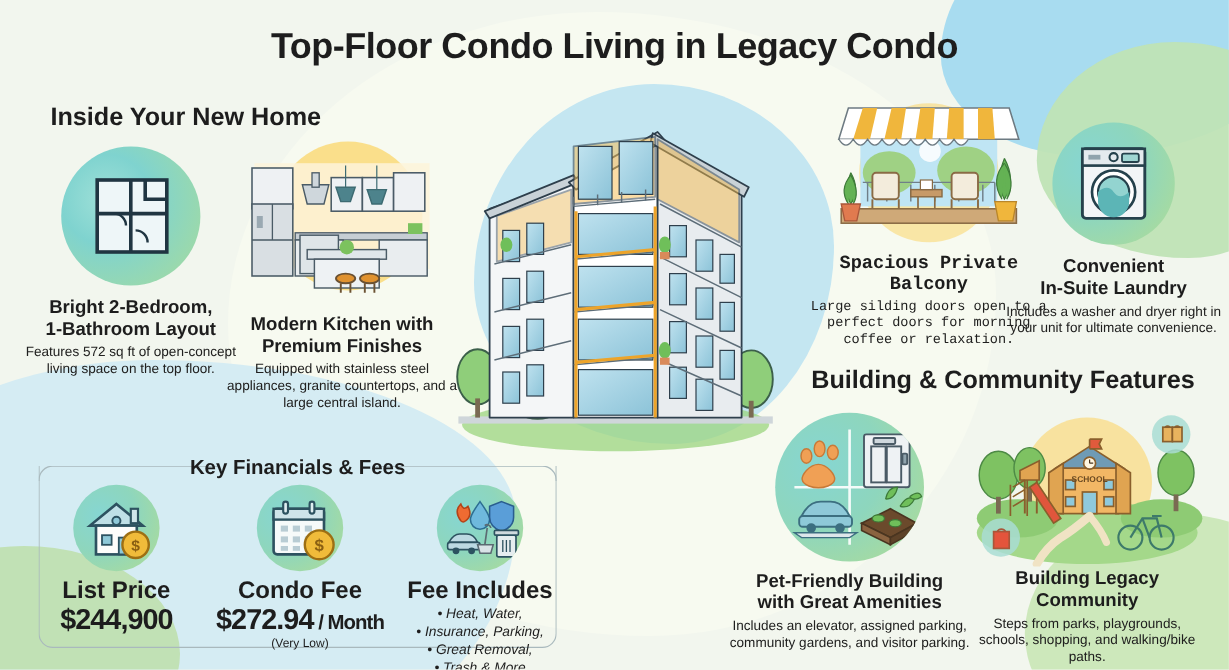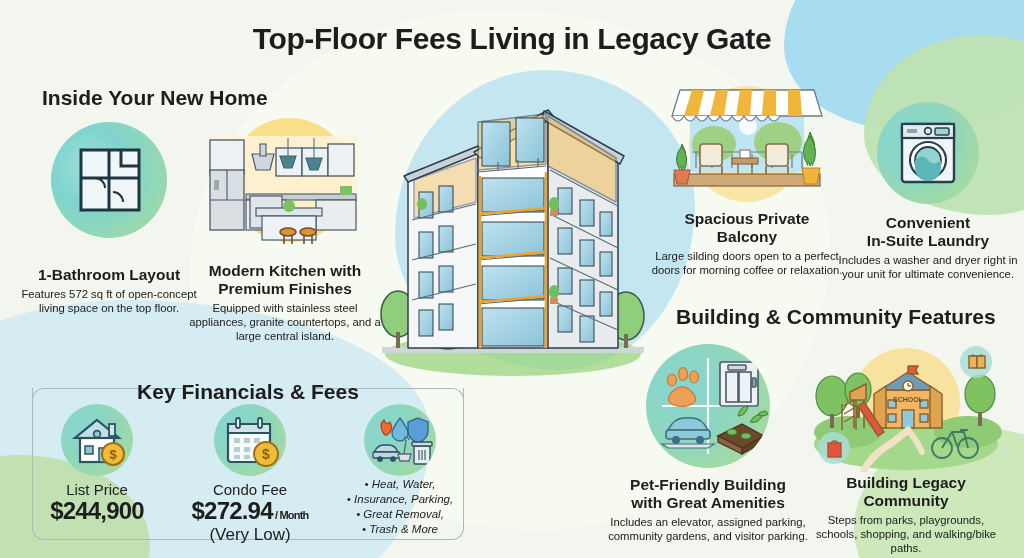--- a/index.html
+++ b/index.html
@@ -56,29 +56,29 @@
     border:1.4px solid #a9b9bd; border-top:none; border-radius:0 0 12px 12px; z-index:4;
   }
   .kf-panel::before, .kf-panel::after {
     content:""; position:absolute; top:0; width:150px; height:12px;
     border-top:1.4px solid #a9b9bd; border-radius:12px 0 0 0;
   }
   .kf-panel::before { left:-1.4px; border-left:1.4px solid #a9b9bd; }
   .kf-panel::after { right:-1.4px; border-left:none; border-right:1.4px solid #a9b9bd; border-radius:0 12px 0 0; }
   .kf-title {
     position:absolute; left:50%; top:380px; transform:translateX(-50%);
-    font-size:21px; font-weight:bold; background:transparent; padding:0 10px; z-index:7;
+    font-size:17px; font-weight:bold; background:transparent; padding:0 10px; z-index:7;
     white-space:nowrap;
   }
 
   .kf-item { position:absolute; text-align:center; z-index:6; }
-  .kf-item .lbl { font-size:15px; font-weight:normal; margin-top:5px; }
+  .kf-item .lbl { font-size:20px; font-weight:bold; margin-top:5px; }
   .kf-item .val { font-size:24px; font-weight:bold; letter-spacing:-0.8px; line-height:1.1; }
-  .kf-item .val .unit { font-size:11px; }
-  .kf-item .sub { font-size:17px; margin-top:1px; }
+  .kf-item .val .unit { font-size:17px; }
+  .kf-item .sub { font-size:10px; margin-top:1px; }
   .kf-item ul { list-style:none; font-size:11.5px; line-height:1.3; margin-top:1px;font-style:italic; }
 
   
   svg { display:block; }
   .bld { position:absolute; left:378px; top:92px; z-index:5; }
 </style>
 </head>
 <body>
 
 <div class="stage">
@@ -86,21 +86,21 @@
   <div class="bg">
     <div class="blob blob-blue-tr"></div>
     <div class="blob blob-green-tr"></div>
     <div class="blob blob-cream-c"></div>
     <div class="blob blob-blue-bl"></div>
     <div class="blob blob-green-bl"></div>
     <div class="blob blob-green-br"></div>
     <div class="blob blob-sky"></div>
   </div>
 
-  <div class="title">Top-Floor Fees Living in Legacy Gate</div>
+  <div class="title">Top-Floor Condo Living in Legacy Condo</div>
 
   <div class="sec-head" id="sec-community">Building &amp; Community Features</div>
   <div class="sec-head" id="sec-inside">Inside Your New Home</div>
 
   <div class="bld">
     <svg width="270" height="285" viewBox="0 0 270 285">
       <defs>
         <linearGradient id="gl" x1="0" y1="0" x2="1" y2="1">
           <stop offset="0" stop-color="#bfe2ef"></stop>
             <stop offset="1" stop-color="#8cc3d8"></stop>
@@ -191,21 +191,21 @@
   <div class="feature" style="left:14px; top:122px; width:190px;">
     <div class="icon-circle grad-teal" style="width:116px;height:116px;">
       <svg width="116" height="116" viewBox="0 0 116 116">
         <rect x="30" y="28" width="58" height="60" fill="#eef6f8" stroke="#203542" stroke-width="3"></rect>
         <path d="M30,56 H88 M58,28 V88 M70,28 V44 H88" stroke="#203542" stroke-width="3" fill="none"></path>
         <path d="M44,56 a10,10 0 0 1 10,10" stroke="#203542" stroke-width="2" fill="none"></path>
         <path d="M62,70 a10,10 0 0 1 10,10" stroke="#203542" stroke-width="2" fill="none"></path>
       </svg>
     </div>
     <h3 style="margin-top:10px;">
-      <br>
+      <span>Bright 2-Bedroom,</span><br>
       <span>1-Bathroom Layout</span>
     </h3>
     <p>Features 572 sq ft of open-concept living space on the top floor.</p>
   </div>
 
   <div class="feature" style="left:185px; top:108px; width:200px;">
     <div style="width:190px;height:140px;margin:0 auto;position:relative;">
       <svg width="190" height="140" viewBox="0 0 190 140">
         <circle cx="100" cy="72" r="62" fill="#fbd56a" opacity=".75"></circle>
         <rect x="22" y="28" width="146" height="88" fill="#fdf3d9" opacity=".85"></rect>
@@ -251,21 +251,21 @@
         <rect x="150" y="78" width="12" height="9" fill="#7cc25e"></rect>
       </svg>
     </div>
     <h3 style="margin-top:14px;">
       <span>Modern Kitchen with</span><br>
       <span>Premium Finishes</span>
     </h3>
     <p>Equipped with stainless steel appliances, granite countertops, and a large central island.</p>
   </div>
 
-  <div class="feature" style="left:647px; top:82px; width:200px;">
+  <div class="feature" style="left:674px; top:82px; width:200px;font-family:Liberation Mono, monospace;">
     <div style="width:190px;height:120px;margin:0 auto;">
       <svg width="190" height="120" viewBox="0 0 190 120">
         <circle cx="95" cy="62" r="58" fill="#fbd56a" opacity=".55"></circle>
 
         <rect x="38" y="28" width="114" height="62" fill="#bfe5f4"></rect>
         <ellipse cx="62" cy="62" rx="22" ry="18" fill="#9fd184"></ellipse>
         <ellipse cx="126" cy="60" rx="24" ry="20" fill="#9fd184"></ellipse>
         <circle cx="96" cy="44" r="9" fill="#ffffff" opacity=".85"></circle>
 
         <path d="M28,8 H162 L170,34 H20 Z" fill="#ffffff" stroke="#6d7a82" stroke-width="1.3"></path>
@@ -524,20 +524,21 @@
         </g>
         <path d="M34,50 h13 l-2,7 h-9z" fill="#d9e3e7" stroke="#5b6a72" stroke-width="1.3"></path>
 
         <g stroke="#2d5260" stroke-width="1.4" fill="#e6edef">
           <rect x="50" y="42" width="16" height="18" rx="1.5"></rect>
           <rect x="48" y="38" width="20" height="4" rx="1" fill="#cfd9dd"></rect>
           <path d="M55,46 V56 M58,46 V56 M61,46 V56" stroke-width="1.1"></path>
         </g>
       </svg>
     </div>
+    <div class="lbl">Fee Includes</div>
     <ul>
       <li>• Heat, Water,</li>
       <li>• Insurance, Parking,</li>
       <li>• Great Removal,</li>
       <li>• Trash &amp; More</li>
     </ul>
   </div>
 
 </div>
 

